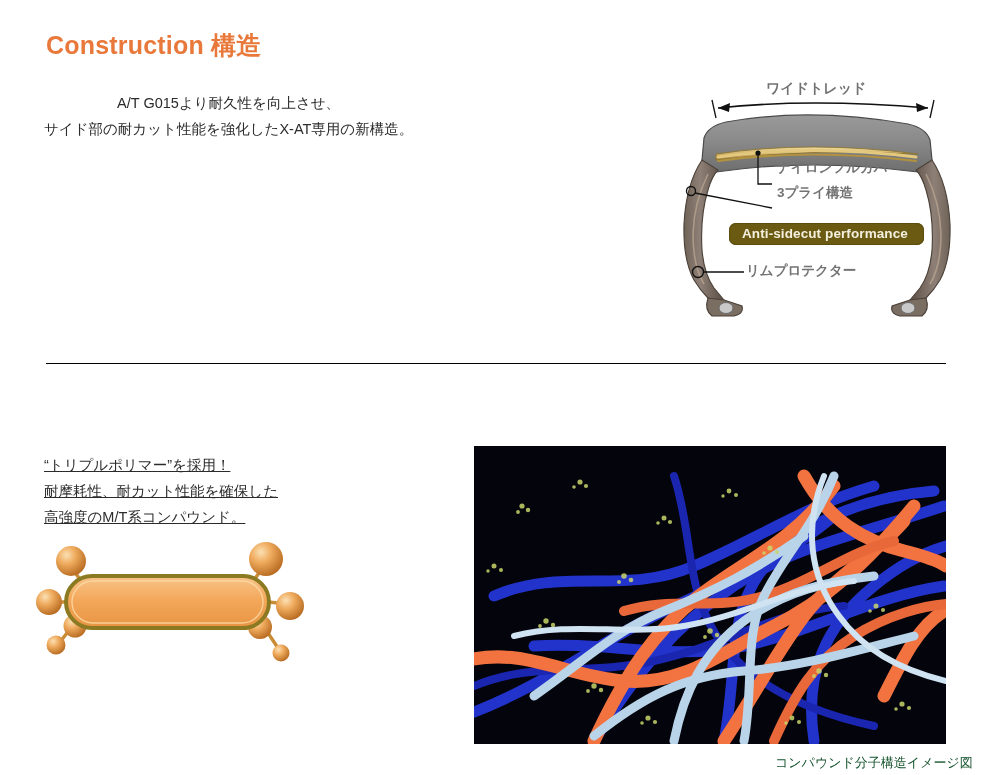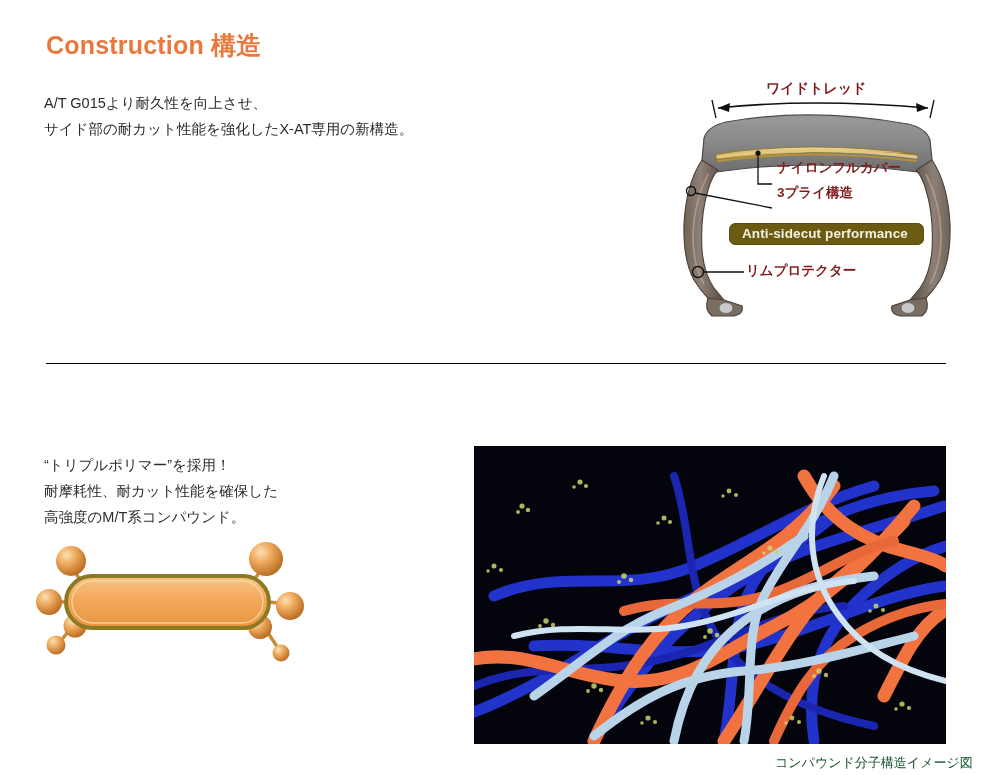--- a/index.html
+++ b/index.html
@@ -41,22 +41,22 @@
   #heading-compound     { left: 46px; top: 368px; }
 
   
   .body-copy {
     position: absolute;
     font-size: 14.5px;
     line-height: 26px;
     color: #2b2b2b;
     white-space: nowrap;
   }
-  #copy-construction { left: 44px; top: 76px; }
-  #copy-compound     { left: 44px; top: 438px; }
+  #copy-construction { left: 44px; top: 76px; text-align: center; }
+  #copy-compound     { left: 44px; top: 438px; text-decoration: underline; }
   .body-copy div { white-space: nowrap; }
 
   
   #section-divider {
     position: absolute;
     left: 46px;
     top: 349px;
     width: 900px;
     height: 0;
     border-top: 1.5px solid #000000;
@@ -69,21 +69,21 @@
     top: 60px;
     width: 300px;
     height: 250px;
   }
   #tire-figure svg { display: block; }
 
   .fig-label {
     position: absolute;
     font-size: 13.5px;
     font-weight: bold;
-    color: #7f1d1d;
+    color: #737373;
     white-space: nowrap;
   }
   #label-wide-tread    { left: 766px; top: 66px; font-size: 14px; }
   #label-nylon-cover   { left: 777px; top: 145px; }
   #label-three-ply     { left: 777px; top: 170px; }
   #label-rim-protector { left: 746px; top: 248px; font-family: Liberation Serif, serif; }
 
   #badge-anti-sidecut {
     position: absolute;
     left: 729px;

